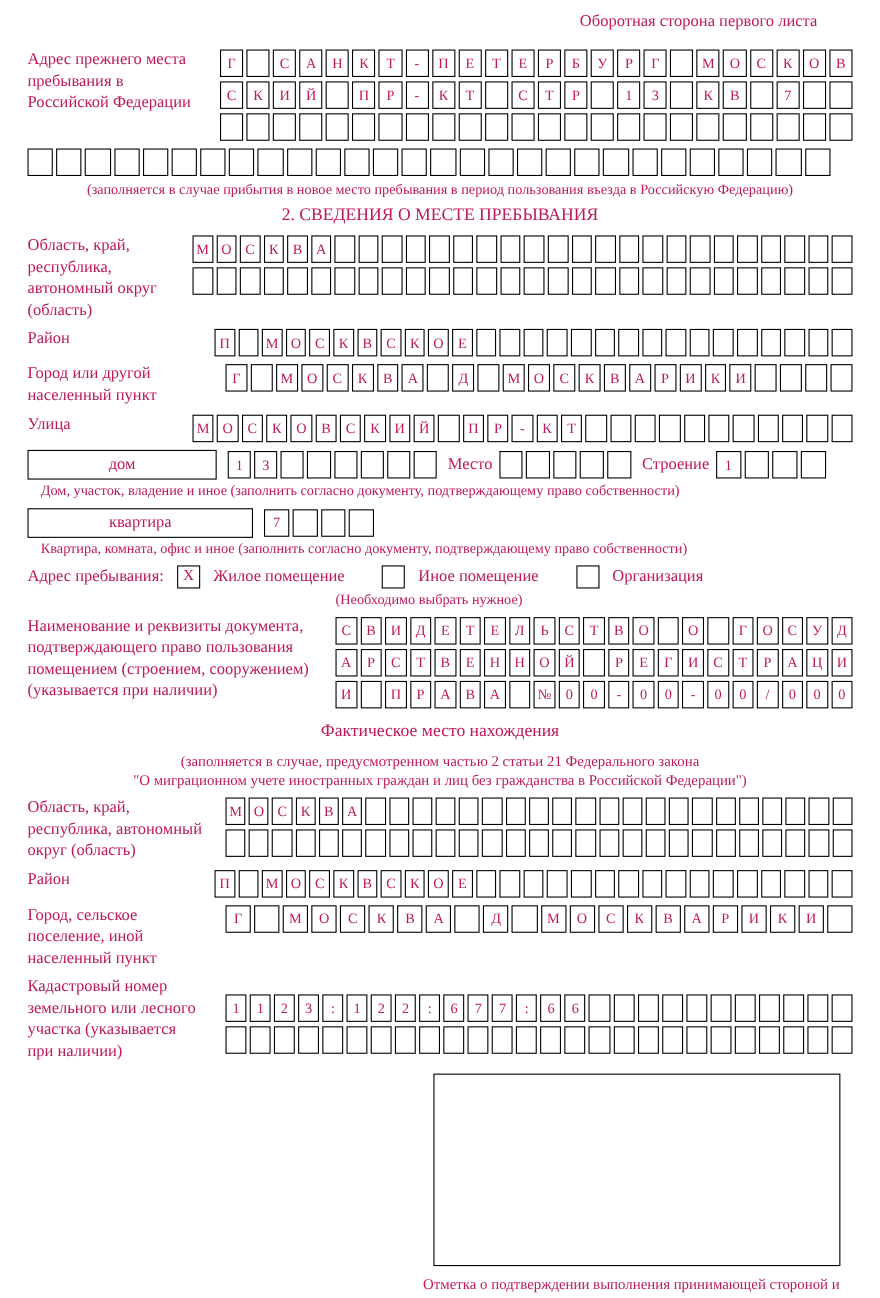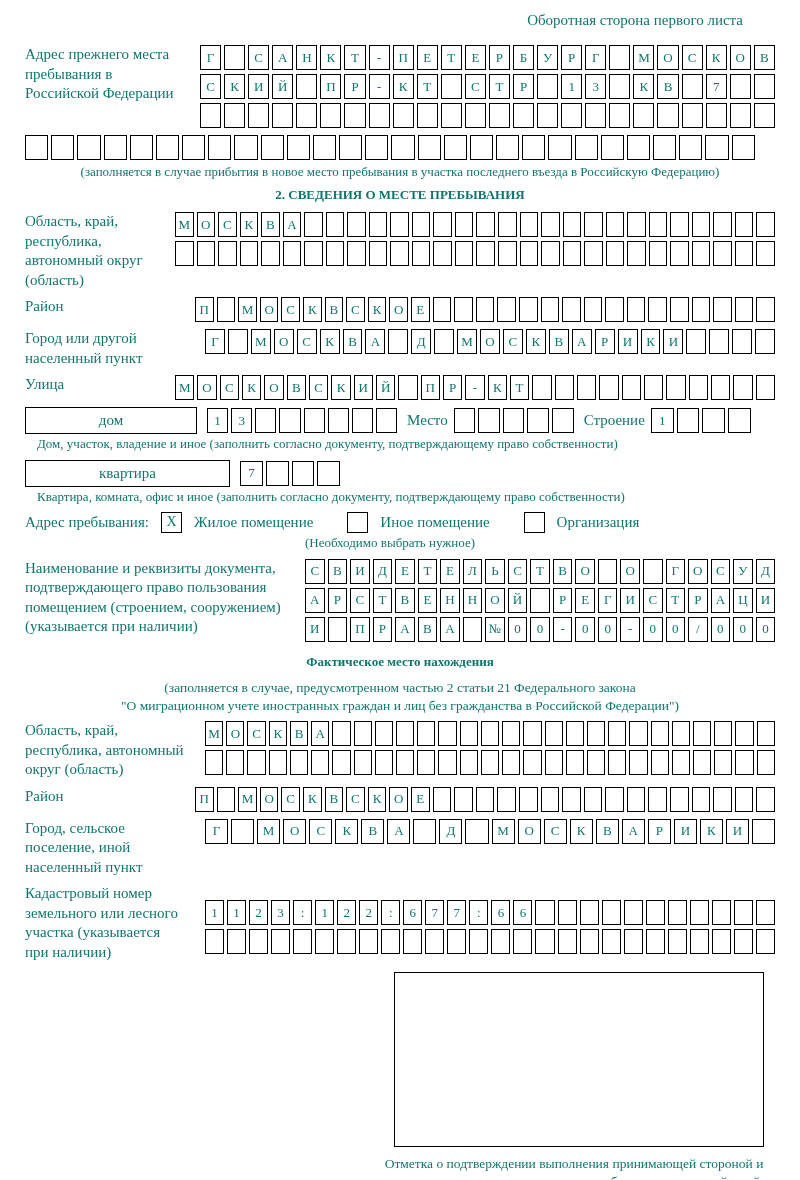--- a/index.html
+++ b/index.html
@@ -1,37 +1,37 @@
 <!DOCTYPE html>
 <html><head>
 <meta charset="utf-8">
 <style>
   html,body{margin:0;padding:0;background:#fff;}
   .page{
     width:800px;height:1180px;box-sizing:border-box;
     padding:12px 25px 0 25px;
-    font-family:"Liberation Serif",serif;color:#0f766e;background:#fff;
+    font-family:"Liberation Serif",serif;color:#be185d;background:#fff;
     overflow:hidden;
   }
   .header-note{text-align:right;font-size:15px;padding-right:32px;margin-bottom:16px;}
   .block{display:flex;margin-bottom:7px;}
   .blabel{font-size:15px;line-height:1.3;flex:none;font-family:Liberation Serif, serif;}
   .rows{display:flex;flex-direction:column;gap:4px;margin-left:auto;}
   .cells{display:flex;gap:3px;}
   .cell{
     flex:1 1 0;min-width:0;height:25px;border:1.4px solid #000;
     display:flex;align-items:center;justify-content:center;
     font-size:13px;box-sizing:border-box;background:#fff;
   }
   .w730{width:730px}.w600{width:600px}.w580{width:580px}.w575{width:575px}
   .w570{width:570px}.w470{width:470px}.w190{width:190px}.w120{width:120px}.w100{width:100px}
   .lw130{width:130px}.lw150{width:150px}.lw160{width:160px}.lw260{width:260px}
   .caption{font-size:13px;text-align:center;margin:1px 0 7px 0;line-height:1.25;}
   .caption-left{text-align:left;margin-left:12px;}
-  .section-title{font-weight:bold;text-align:center;font-size:13px;margin:2px 0 9px 0;}
+  .section-title{font-weight:normal;text-align:center;font-size:16px;margin:2px 0 9px 0;}
   .inline-row{display:flex;align-items:center;margin-bottom:2px;text-align:right;}
   .wide-box{
     border:1.4px solid #000;height:27px;box-sizing:border-box;
     display:flex;align-items:center;justify-content:center;font-size:15px;background:#fff;
   }
   .ib-label{font-size:15px;white-space:nowrap;}
   .chk{
     width:21px;height:21px;border:1.4px solid #000;box-sizing:border-box;
     display:flex;align-items:center;justify-content:center;font-size:14px;flex:none;background:#fff;
   }
@@ -157,21 +157,21 @@
       <span class="cell"></span>
       <span class="cell"></span>
       <span class="cell"></span>
       <span class="cell"></span>
       <span class="cell"></span>
       <span class="cell"></span>
       <span class="cell"></span>
       <span class="cell"></span>
       <span class="cell"></span>
     </div>
-  <div class="caption">(заполняется в случае прибытия в новое место пребывания в участка последнего въезда в Российскую Федерацию)</div>
+  <div class="caption">(заполняется в случае прибытия в новое место пребывания в период пользования въезда в Российскую Федерацию)</div>
 
   <div class="section-title">2. СВЕДЕНИЯ О МЕСТЕ ПРЕБЫВАНИЯ</div>
 
   <div class="block">
     <div class="blabel lw130">Область, край, республика, автономный округ (область)</div>
     <div class="rows w600">
       <div class="cells">
           <span class="cell">М</span>
           <span class="cell">О</span>
           <span class="cell">С</span>

